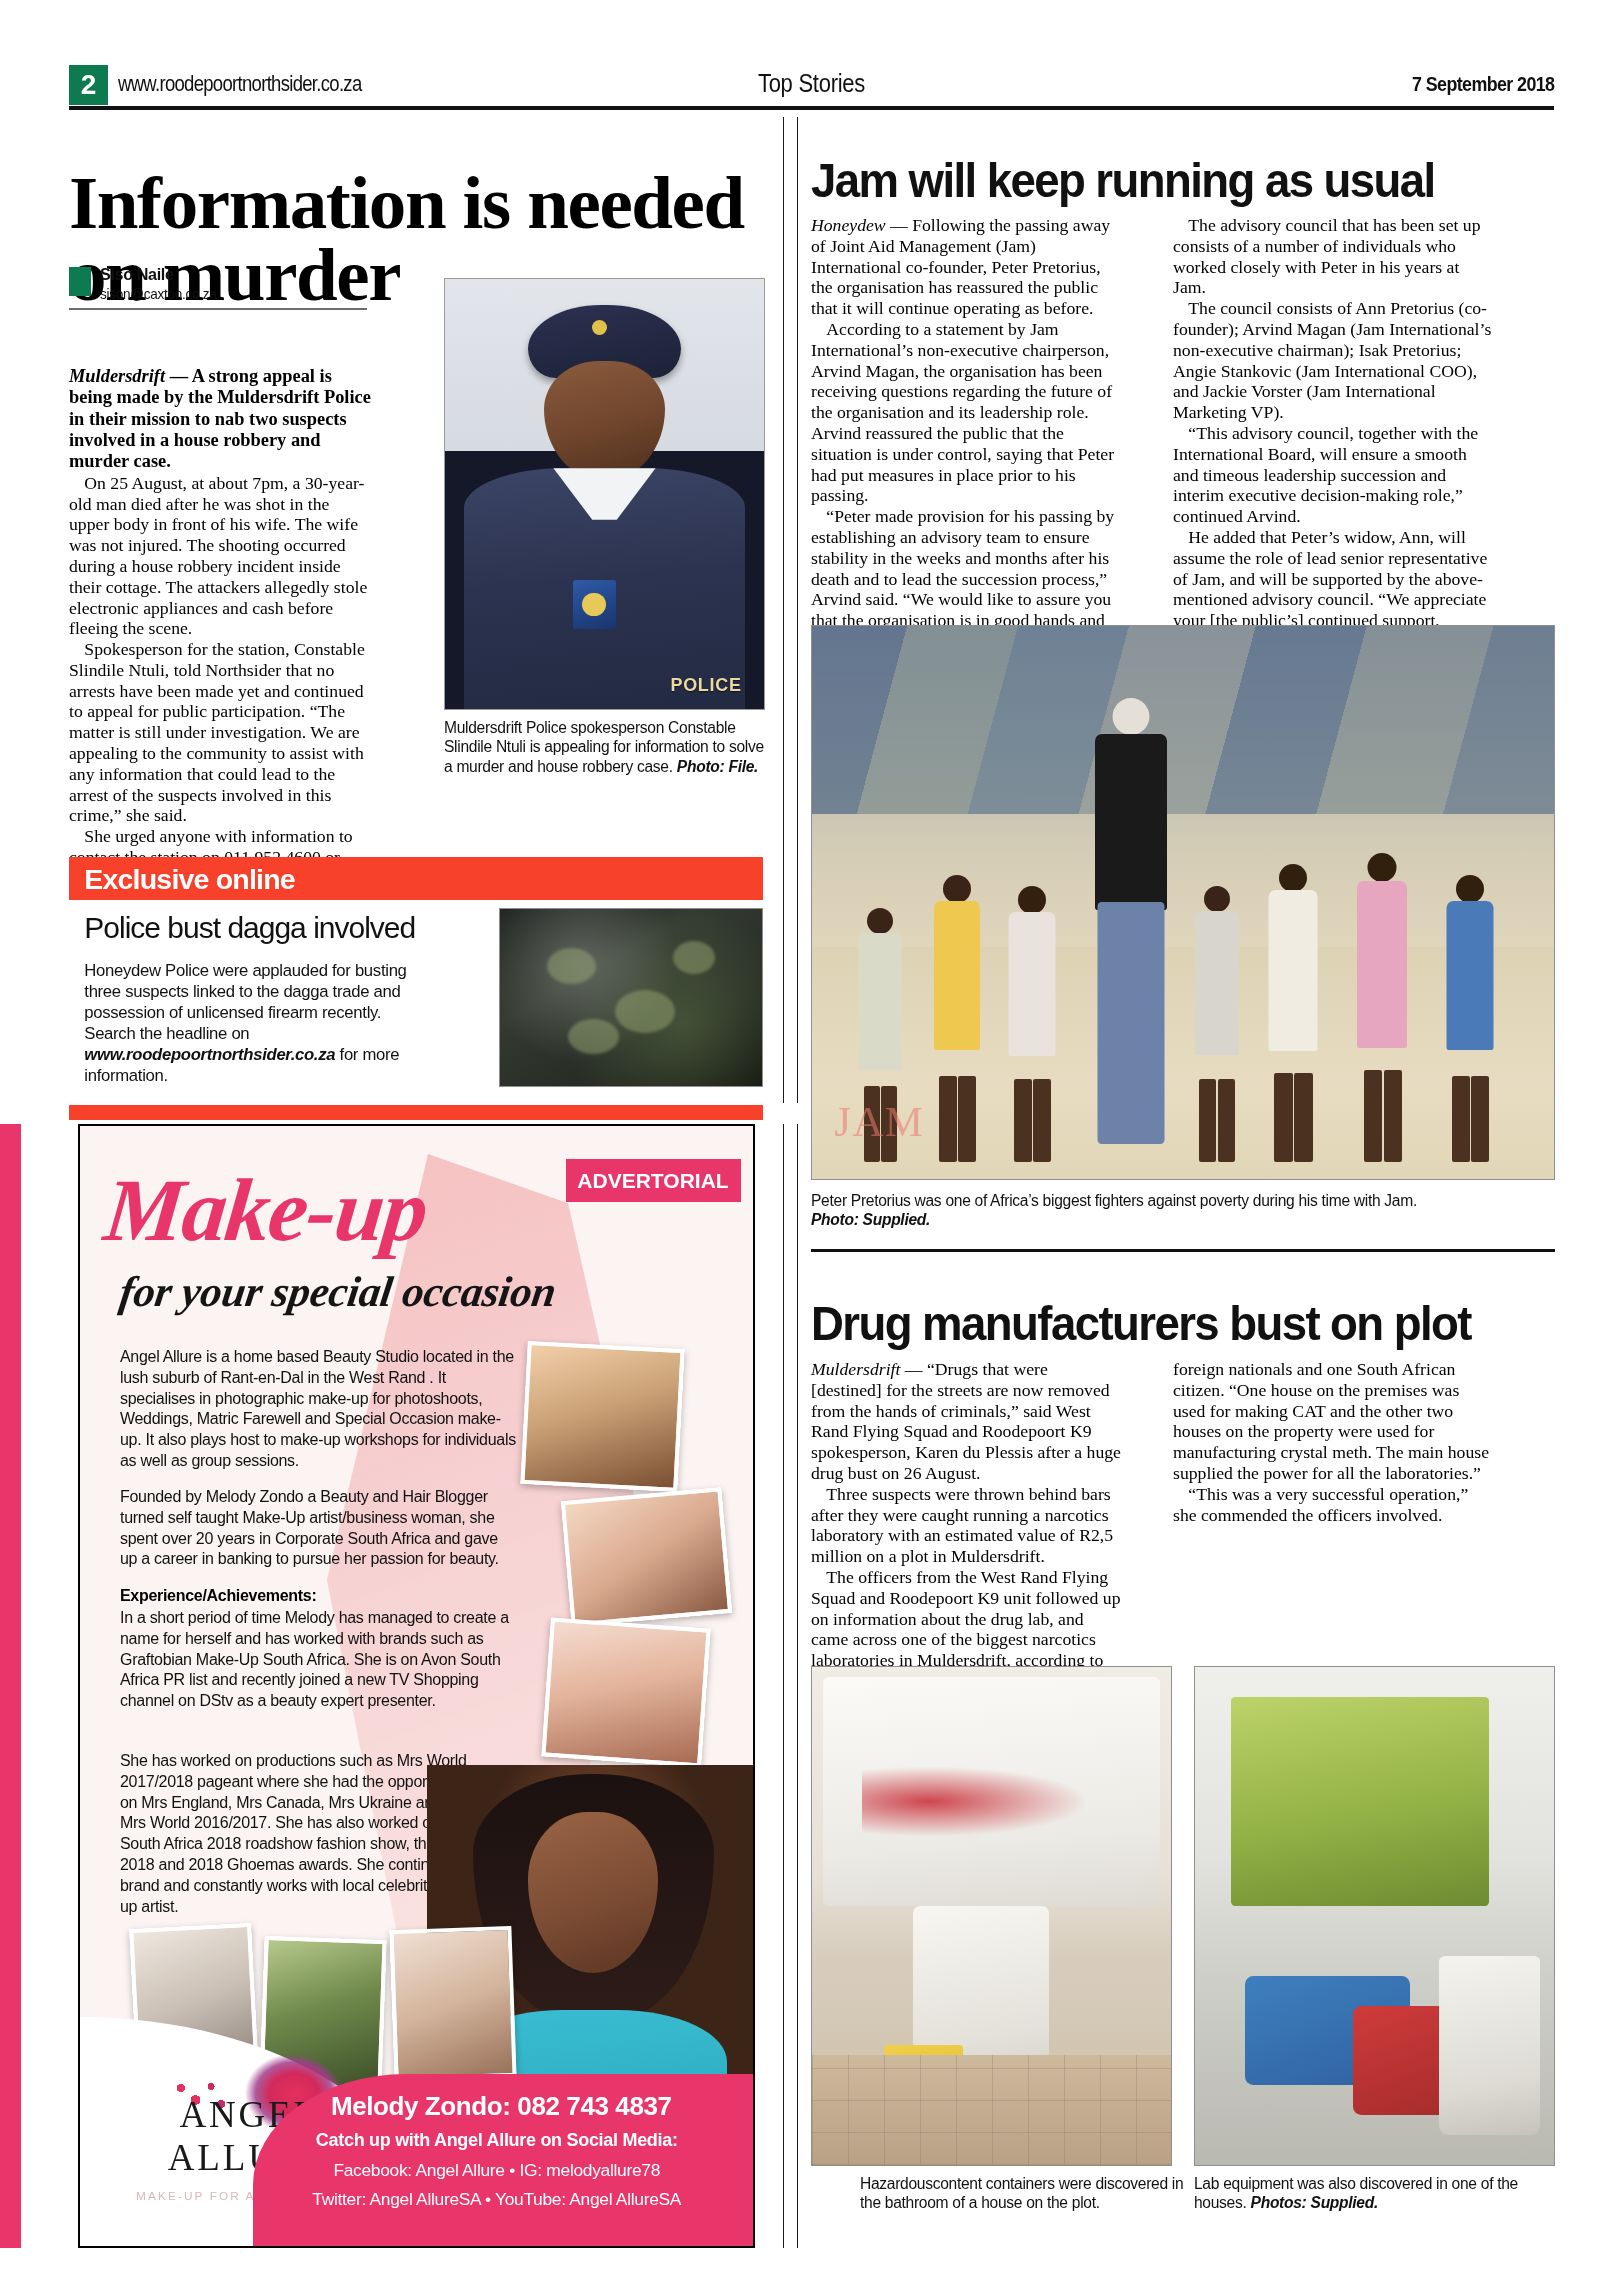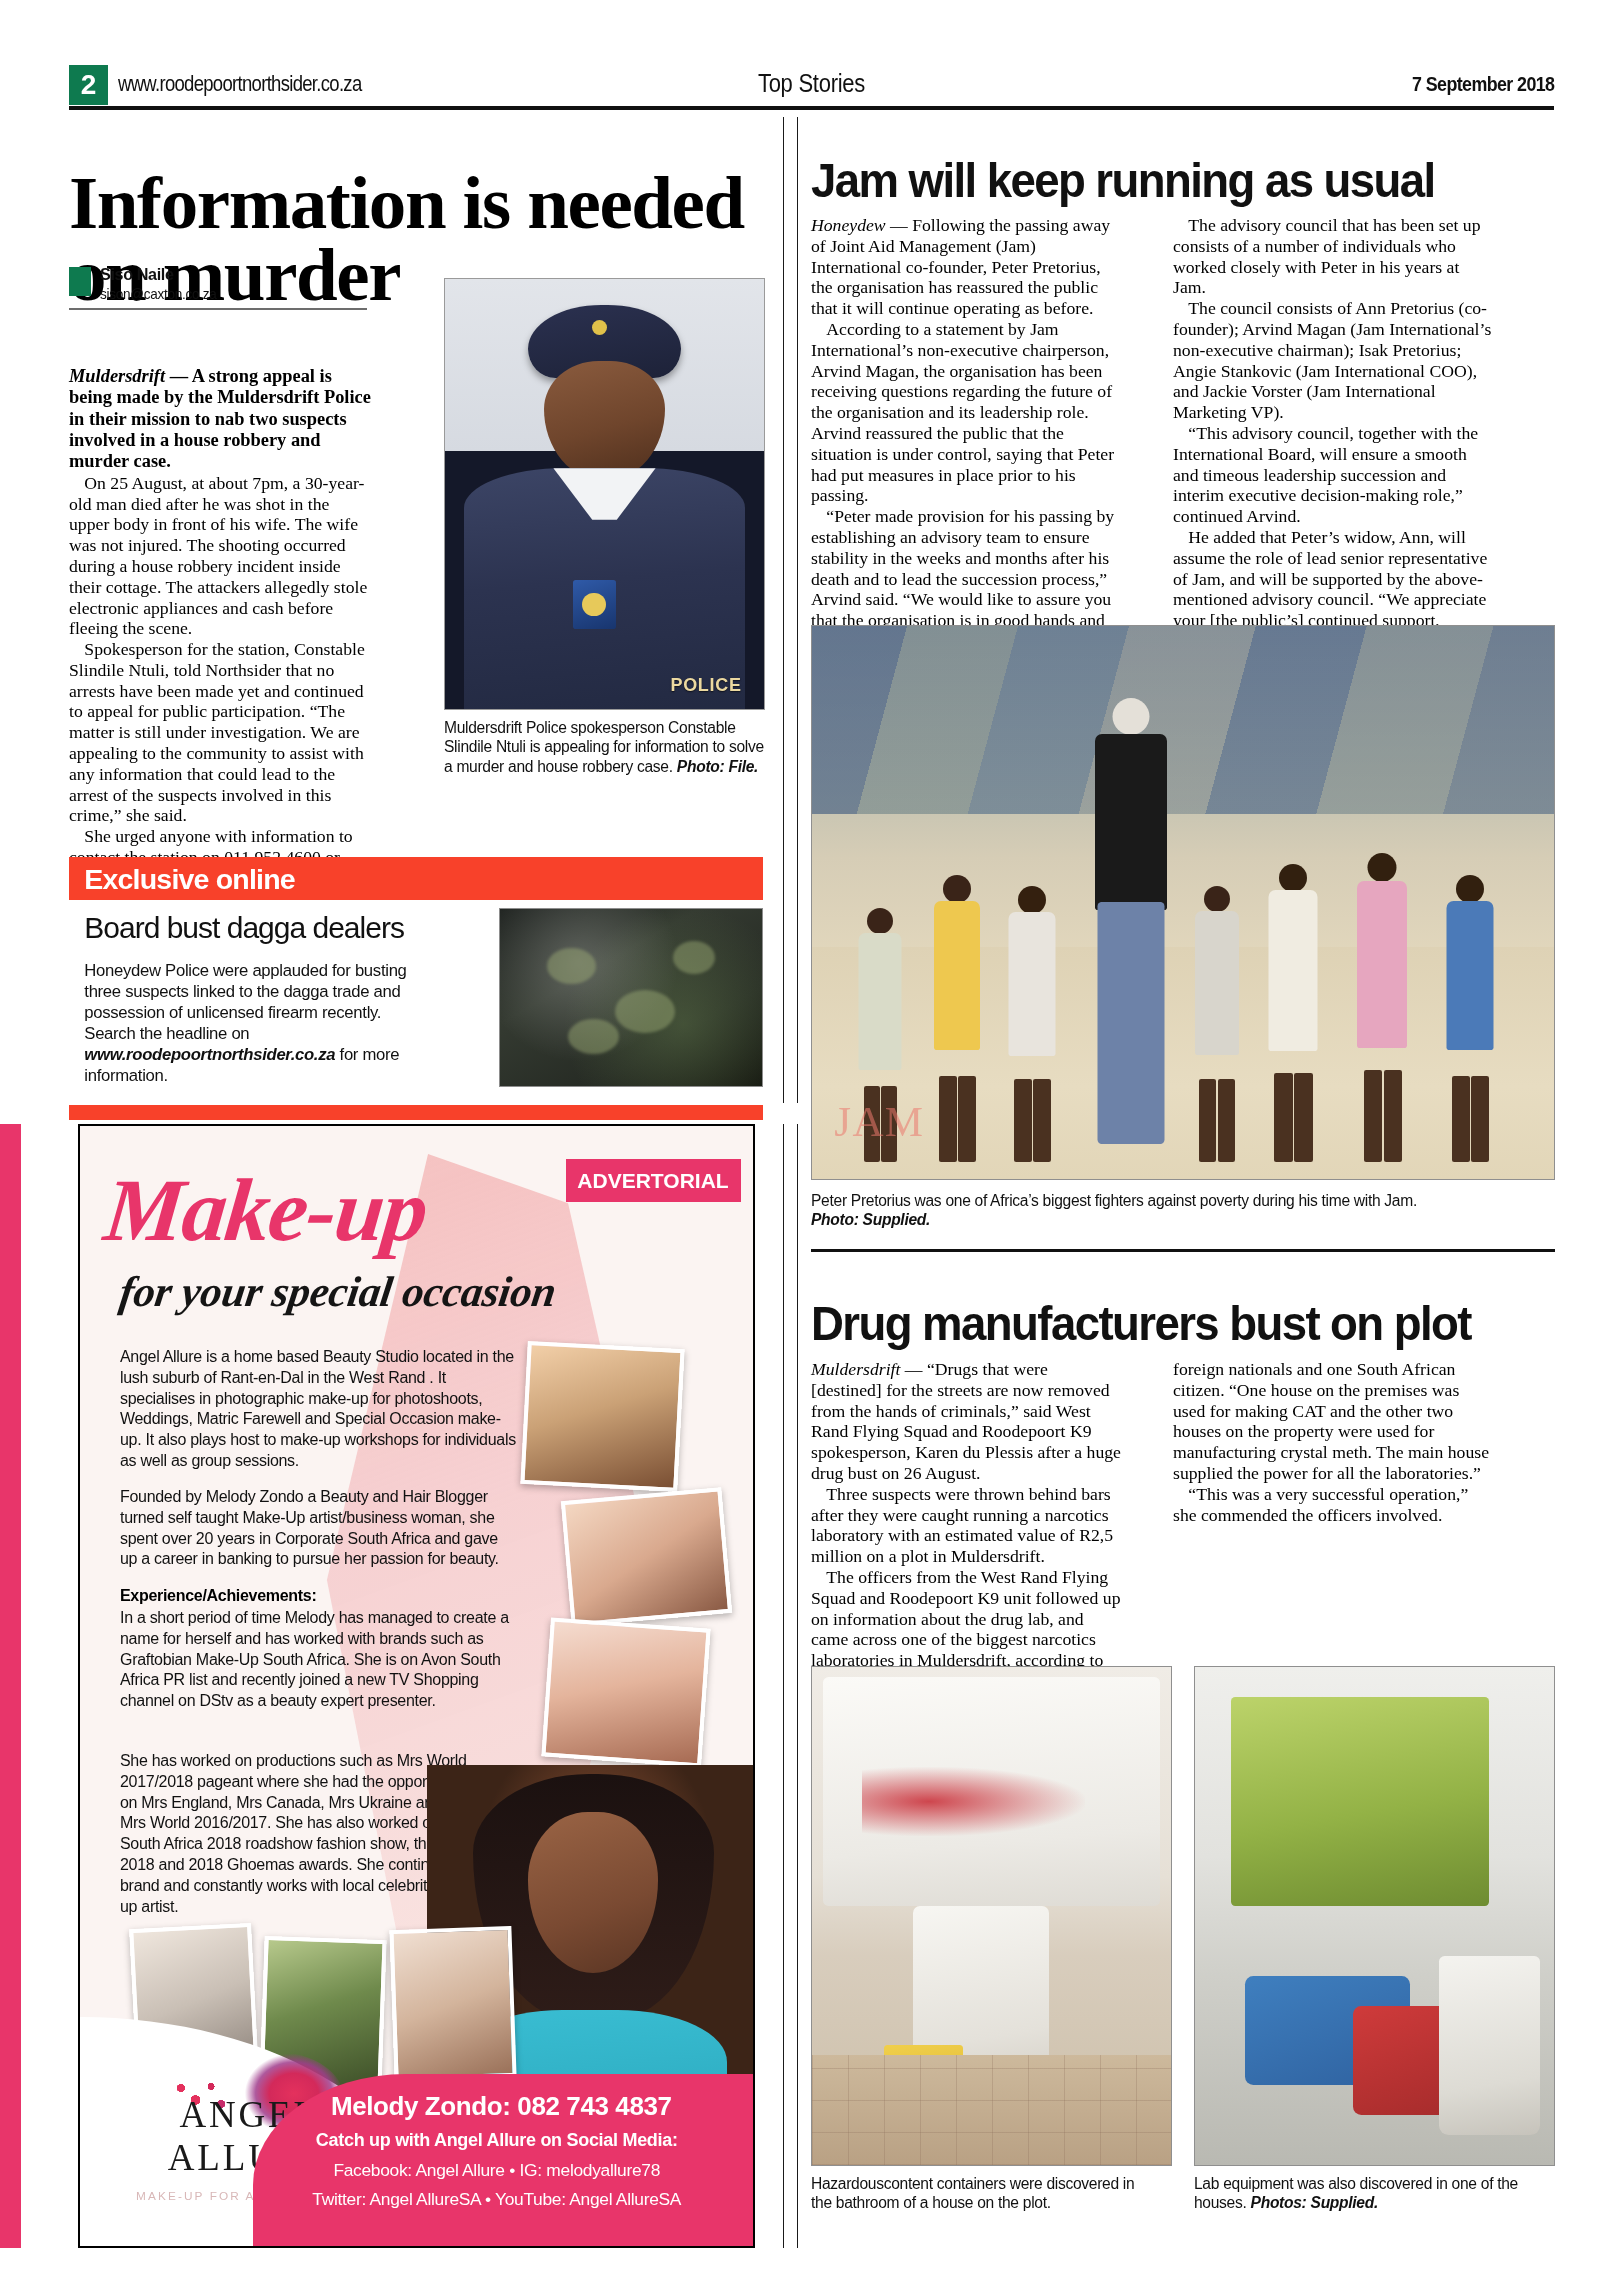--- a/index.html
+++ b/index.html
@@ -435,21 +435,21 @@
   #drug-photo-2 .redcloth {
     position:absolute; left:44%; bottom:10%; width:40%; height:22%;
     background:linear-gradient(160deg,#cf3b3b 0%,#a22a2a 100%);
     border-radius:8.3px;
   }
   #drug-photo-2 .bucket {
     position:absolute; right:4%; bottom:6%; width:28%; height:36%;
     background:linear-gradient(170deg,#f4f3ef 0%,#dddbd4 70%,#c6c3bb 100%);
     border-radius:5.6px 5.6px 9.7px 9.7px;
   }
-  #drug-cap-1 { position:absolute; left:811px; top:2174px; width:347px; }
+  #drug-cap-1 { position:absolute; left:860px; top:2174px; width:347px; }
   #drug-cap-2 { position:absolute; left:1194px; top:2174px; width:361px; }
 
   
   #edge-tab {
     position:absolute; left:0px; top:1124px; width:21px; height:1124px;
     background:#e8356a;
     color:#fff; font-size:14px;
   }
 </style>
 </head>
@@ -500,21 +500,21 @@
   </div>
   <div id="police-caption" class="photo-caption">
     <span>Muldersdrift Police spokesperson Constable Slindile Ntuli is appealing for information to solve a murder and house robbery case.</span>
     <span class="credit">Photo: File.</span>
   </div>
 
   <div id="excl-box">
     <div id="excl-bar">
       <span>Exclusive online</span>
     </div>
-    <div id="excl-head">Board bust dagga dealers</div>
+    <div id="excl-head">Police bust dagga involved</div>
     <div id="excl-body">
       <span>Honeydew Police were applauded for busting three suspects linked to the dagga trade and possession of unlicensed firearm recently. Search the headline on </span><b>www.roodepoortnorthsider.co.za</b><span> for more information.</span>
     </div>
     <div id="dagga-photo">
       <div class="blob" style="left:18%;top:22%;width:49px;height:36px;"></div>
       <div class="blob" style="left:44%;top:46%;width:60px;height:43px;"></div>
       <div class="blob" style="left:66%;top:18%;width:42px;height:33px;"></div>
       <div class="blob" style="left:26%;top:62%;width:51px;height:35px;"></div>
     </div>
     <div id="excl-rule-bottom"></div>

